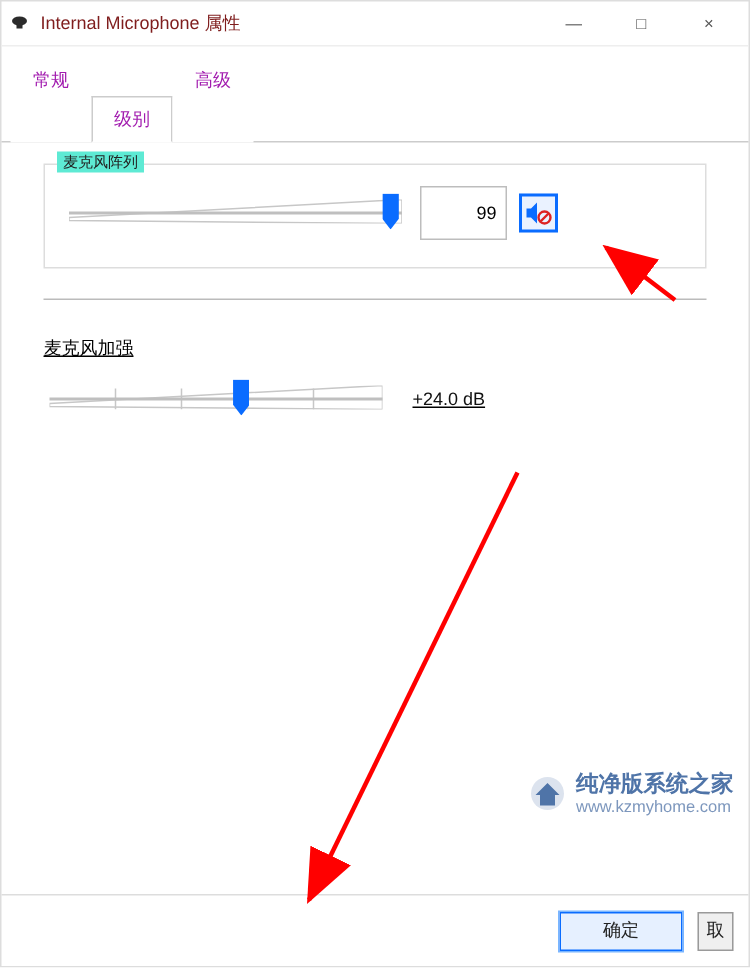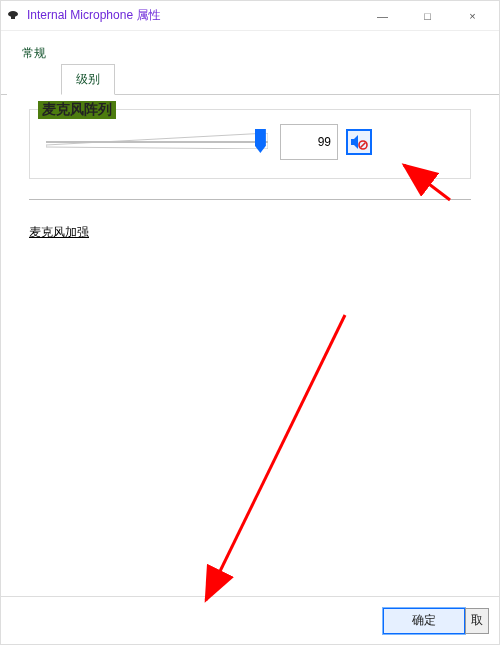--- a/index.html
+++ b/index.html
@@ -14,54 +14,54 @@
   }
   .window { width: 100%; height: 100%; border: 1px solid #ddd; display: flex; flex-direction: column; }
   .titlebar {
     height: 30px;
     display: flex;
     align-items: center;
     padding: 0 4px;
     border-bottom: 1px solid #eee;
   }
   .win-icon { width: 16px; height: 16px; margin-right: 6px; display: inline-flex; align-items: center; justify-content: center; }
-  .title-text { flex: 1; font-size: 12px; color: #6d28d9; }
+  .title-text { flex: 1; font-size: 12px; color: #7f1d1d; }
   .win-btns { display: flex; gap: 0; }
   .win-btn {
     width: 45px; height: 28px; display: flex; align-items: center; justify-content: center;
     color: #555; font-size: 11px;
   }
   .tabs-strip {
     display: flex;
     padding: 6px 6px 0 6px;
     border-bottom: 1px solid #ccc;
     gap: 0;
   }
   .tab {
     padding: 6px 14px;
     font-size: 12px;
-    color: #14532d;
+    color: #a21caf;
     border: 1px solid transparent;
     position: relative;
     top: 1px;
     background: #fff;
   }
   .tab.active {
     border: 1px solid #ccc;
     border-bottom: 1px solid #fff;
     background: #fff;
     margin-top: 26px;
   }
   .content {
     flex: 1;
     padding: 14px 28px 14px 28px;
     position: relative;
   }
   .group { border: 1px solid #ddd; padding: 14px 12px 18px 12px; margin-bottom: 20px; position: relative; }
-  .group-label { position: absolute; top: -9px; left: 8px; background: #4d7c0f; padding: 0 4px; font-size: 14px; color: #222; font-weight: bold; }
+  .group-label { position: absolute; top: -9px; left: 8px; background: #5eead4; padding: 0 4px; font-size: 10px; color: #222; }
   .row { display: flex; align-items: center; gap: 8px; }
   .slider-wrap { position: relative; width: 230px; height: 30px; }
   .slider-track {
     position: absolute; left: 4px; right: 4px; top: 14px; height: 2px; background: #bfbfbf;
   }
   .slider-wedge {
     position: absolute; left: 4px; top: 6px; width: 222px; height: 16px;
   }
   .slider-thumb {
     position: absolute; top: 2px; width: 11px; height: 24px;
@@ -74,21 +74,21 @@
   }
   .mute-btn {
     width: 26px; height: 26px; border: 2px solid #0a6cff; display: flex; align-items: center; justify-content: center;
     background: #eaf2ff;
   }
   .hr { height: 1px; background: #bbb; margin: 10px 0 24px 0; }
   .group2 { padding-bottom: 10px; text-decoration: underline; }
   .value-text { font-size: 12px; color: #111; margin-left: 8px; }
   .footer {
     height: 48px; border-top: 1px solid #ddd; display: flex; align-items: center; justify-content: flex-end;
-    padding: 0 10px; 
+    padding: 0 10px; gap: 10px;
   }
   .dlg-btn {
     min-width: 82px; height: 26px; border: 1px solid #9a9a9a; background: #efefef;
     display: flex; align-items: center; justify-content: center; font-size: 12px; color: #222;
   }
   .dlg-btn.focus { border: 1px solid #0a6cff; outline: 1px solid #7ab6ff; background: #e6f0ff; }
   .watermark {
     position: absolute; right: 10px; bottom: 52px; display: flex; align-items: center; gap: 6px;
     font-size: 15px; color: #4f74a8; font-weight: 700;
     text-shadow: 0 0 3px #fff;
@@ -112,20 +112,21 @@
     <div class="win-btns">
       <div class="win-btn">—</div>
       <div class="win-btn">□</div>
       <div class="win-btn">×</div>
     </div>
   </div>
 
   <div class="tabs-strip">
     <div class="tab">常规</div>
     <div class="tab active">级别</div>
+    <div class="tab">高级</div>
   </div>
 
   <div class="content">
 
     <div class="group">
       <div class="group-label">麦克风阵列</div>
       <div class="row">
         <div class="slider-wrap">
           <svg class="slider-wedge" viewBox="0 0 222 16" preserveAspectRatio="none">
             <polygon points="0,12 222,0 222,16 0,14" fill="none" stroke="#c7c7c7" stroke-width="1"></polygon>
@@ -141,22 +142,46 @@
             <line x1="10.5" y1="14.5" x2="15.5" y2="9.5" stroke="#d22" stroke-width="1.6"></line>
           </svg>
         </div>
       </div>
     </div>
 
     <div class="hr"></div>
 
     <div class="group2">
       <div style="margin-bottom:10px;">麦克风加强</div>
+      <div class="row">
+        <div class="slider-wrap">
+          <svg class="slider-wedge" viewBox="0 0 222 16" preserveAspectRatio="none">
+            <polygon points="0,12 222,0 222,16 0,14" fill="none" stroke="#c7c7c7" stroke-width="1"></polygon>
+            <line x1="44" y1="2" x2="44" y2="16" stroke="#c7c7c7"></line>
+            <line x1="88" y1="2" x2="88" y2="16" stroke="#c7c7c7"></line>
+            <line x1="132" y1="2" x2="132" y2="16" stroke="#c7c7c7"></line>
+            <line x1="176" y1="2" x2="176" y2="16" stroke="#c7c7c7"></line>
+          </svg>
+          <div class="slider-track"></div>
+          <div class="slider-thumb" id="thumb2" style="left: 126.38px;"></div>
+        </div>
+        <span class="value-text">+24.0 dB</span>
+      </div>
     </div>
 
+    <div class="watermark">
+      <svg width="26" height="26" viewBox="0 0 26 26">
+        <circle cx="13" cy="13" r="11" fill="#4f74a8" opacity="0.2"></circle>
+        <path d="M5 14 L13 6 L21 14 L18 14 L18 21 L8 21 L8 14 Z" fill="#4f74a8"></path>
+      </svg>
+      <div>
+        <span>纯净版系统之家</span>
+        <span class="url">www.kzmyhome.com</span>
+      </div>
+    </div>
 
   </div>
 
   <div class="footer">
     <div class="dlg-btn focus">确定</div>
     <div class="dlg-btn" style="min-width:24px; overflow:hidden;">取</div>
   </div>
 
 </div>
 

